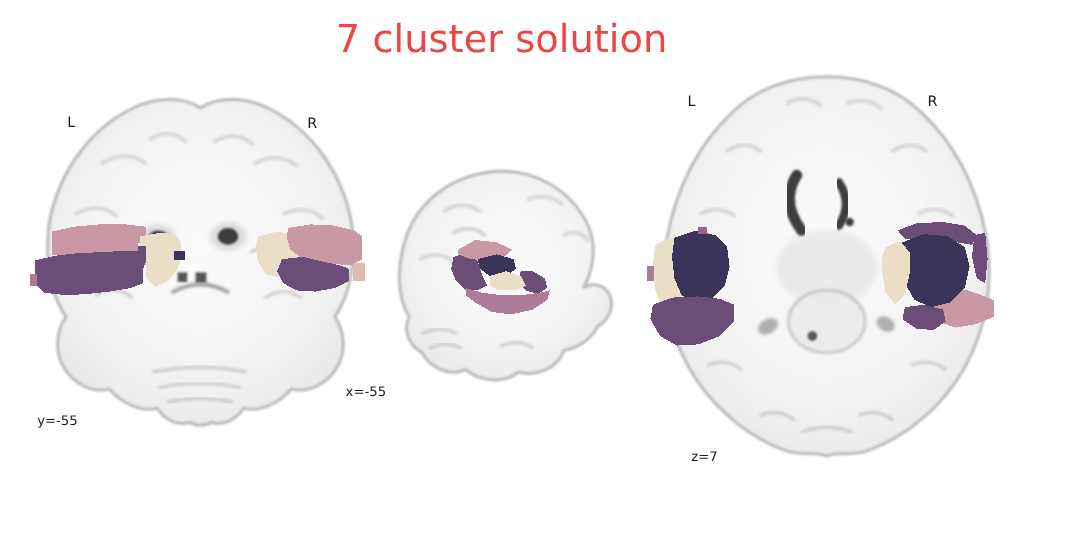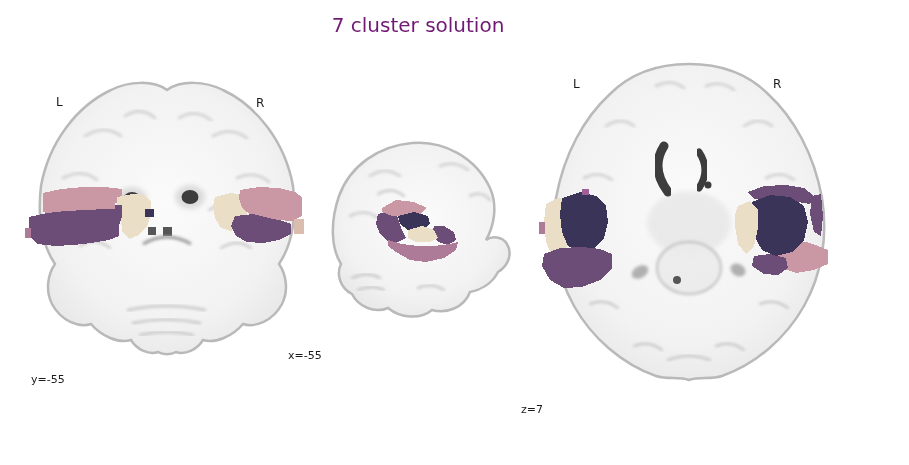--- a/index.html
+++ b/index.html
@@ -2,24 +2,24 @@
 <html><head>
 <meta charset="utf-8">
 <style>
   html,body{margin:0;padding:0;background:#ffffff;}
   #figure{
     position:relative;width:909px;height:465px;background:#ffffff;overflow:hidden;
     font-family:"DejaVu Sans","Liberation Sans",sans-serif;
   }
   .fig-title{
     position:absolute;left:418px;top:13px;transform:translateX(-50%);
-    font-size:20px;color:#701a75;white-space:nowrap;
+    font-size:32px;color:#ef4444;white-space:nowrap;
   }
   .orient-label{position:absolute;font-size:12px;color:#1a1a1a;}
-  .coord-label{position:absolute;font-size:11px;color:#1a1a1a;margin-top:29px;}
+  .coord-label{position:absolute;font-size:11px;color:#1a1a1a;}
   .view{position:absolute;}
   svg{display:block;}
   .sulcus{stroke:#cfcfcf;stroke-width:2.6;fill:none;stroke-linecap:round;}
   .sulcus2{stroke:#c0c0c0;stroke-width:2;fill:none;stroke-linecap:round;}
   .cereb{stroke:#c6c6c6;stroke-width:2.4;fill:none;stroke-linecap:round;}
   .cluster{shape-rendering:crispEdges;}
 </style>
 </head>
 <body>
 
@@ -177,15 +177,15 @@
   </div>
 
   <span class="orient-label" style="left:56px;top:95px;">L</span>
   <span class="orient-label" style="left:256px;top:96px;">R</span>
   <span class="coord-label" style="left:31px;top:344px;">y=-55</span>
 
   <span class="coord-label" style="left:288px;top:320px;">x=-55</span>
 
   <span class="orient-label" style="left:573px;top:77px;">L</span>
   <span class="orient-label" style="left:773px;top:77px;">R</span>
-  <span class="coord-label" style="left:521px;top:374px;">z=7</span>
+  <span class="coord-label" style="left:576px;top:374px;">z=7</span>
 
 </div>
 
 </body></html>

